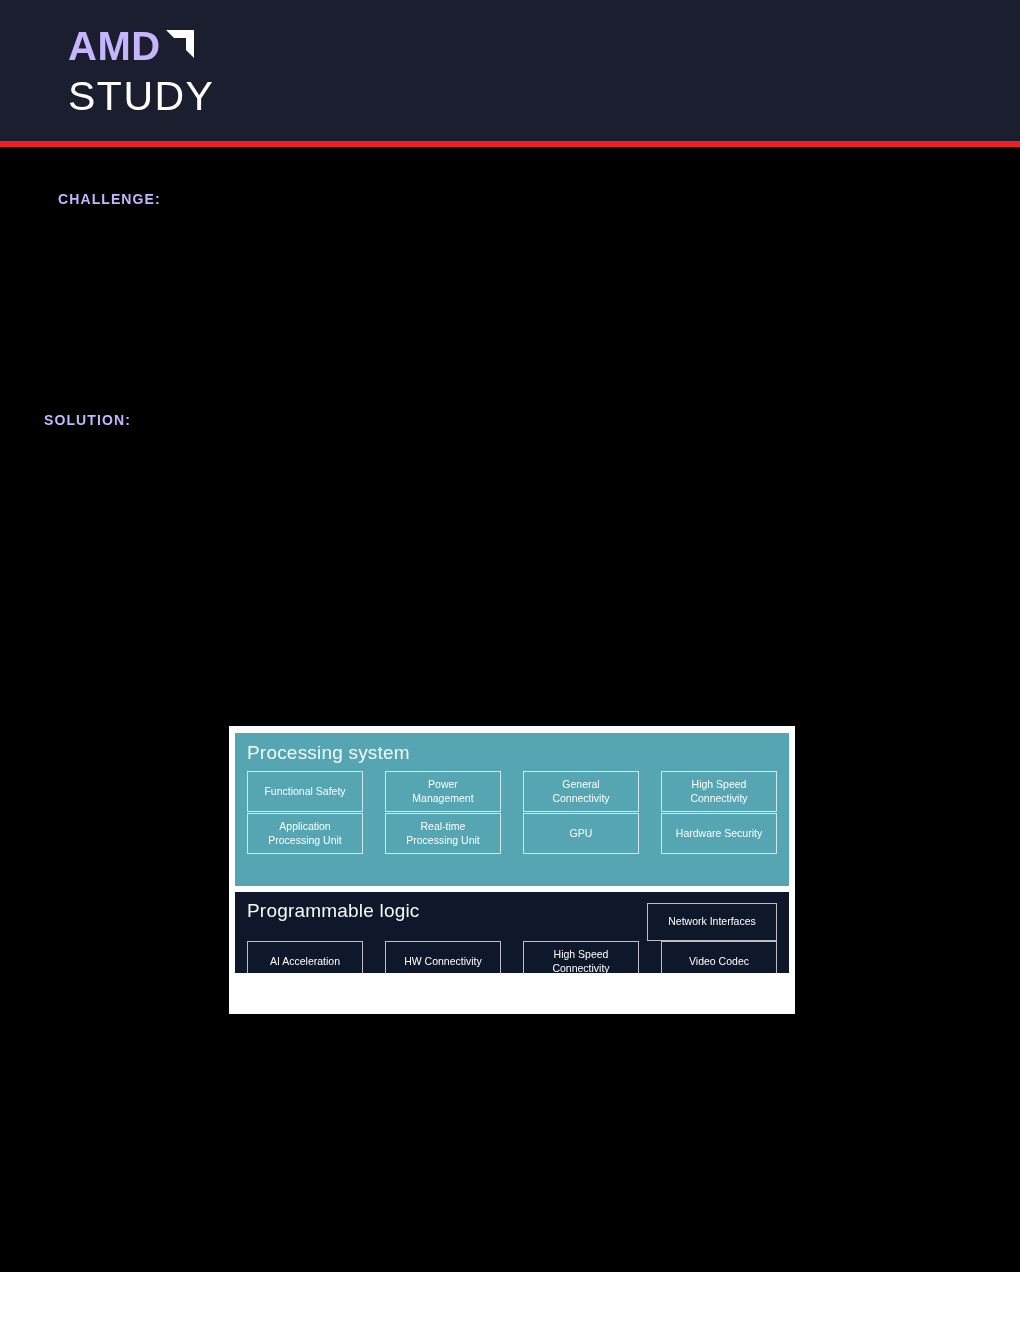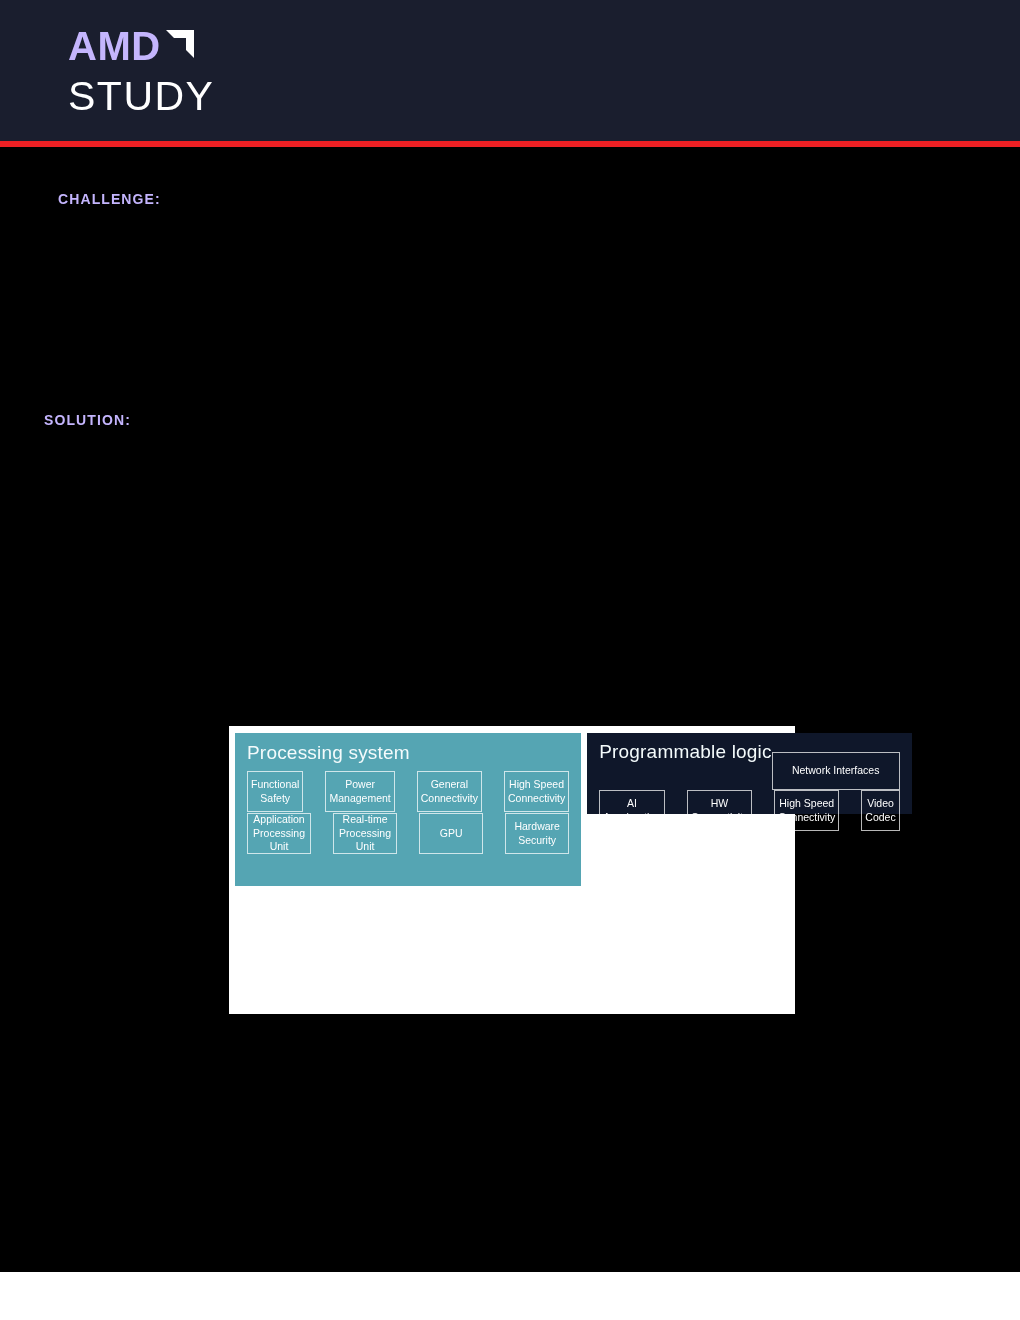--- a/index.html
+++ b/index.html
@@ -101,20 +101,21 @@
   .diagram {
     position: absolute;
     left: 229px;
     top: 726px;
     width: 566px;
     height: 288px;
     background: #ffffff;
     box-sizing: border-box;
     padding: 7px 6px 7px 6px;
     display: flex;
+    flex-direction: column;
     gap: 6px;
   }
   .dgrp {
     position: relative;
     box-sizing: border-box;
     padding: 0 12px 10px 12px;
   }
   .dgrp.ps {
     background: #55a5b3;
     height: 153px;
@@ -159,21 +160,21 @@
 
   
   .pl-title-row {
     display: flex;
     align-items: flex-start;
     justify-content: space-between;
   }
   .pl-title-row .dgrp-title { flex: 0 0 auto; }
   .net-box-wrap {
     width: 130px;
-    padding-top: 19px;
+    padding-top: 11px;
   }
   .net-box-wrap .dbox { height: 38px; }
 
   
   .bottom-band {
     position: absolute;
     left: 0;
     top: 1272px;
     width: 1020px;
     height: 48px;

